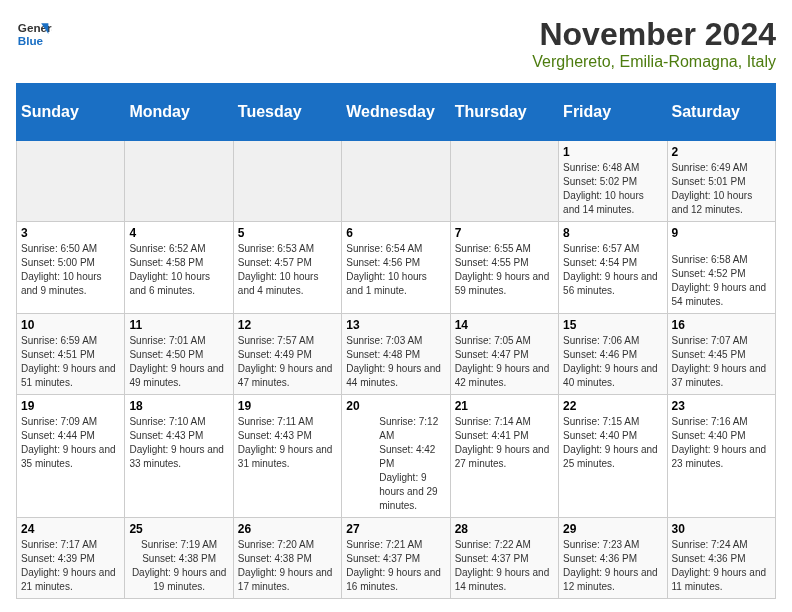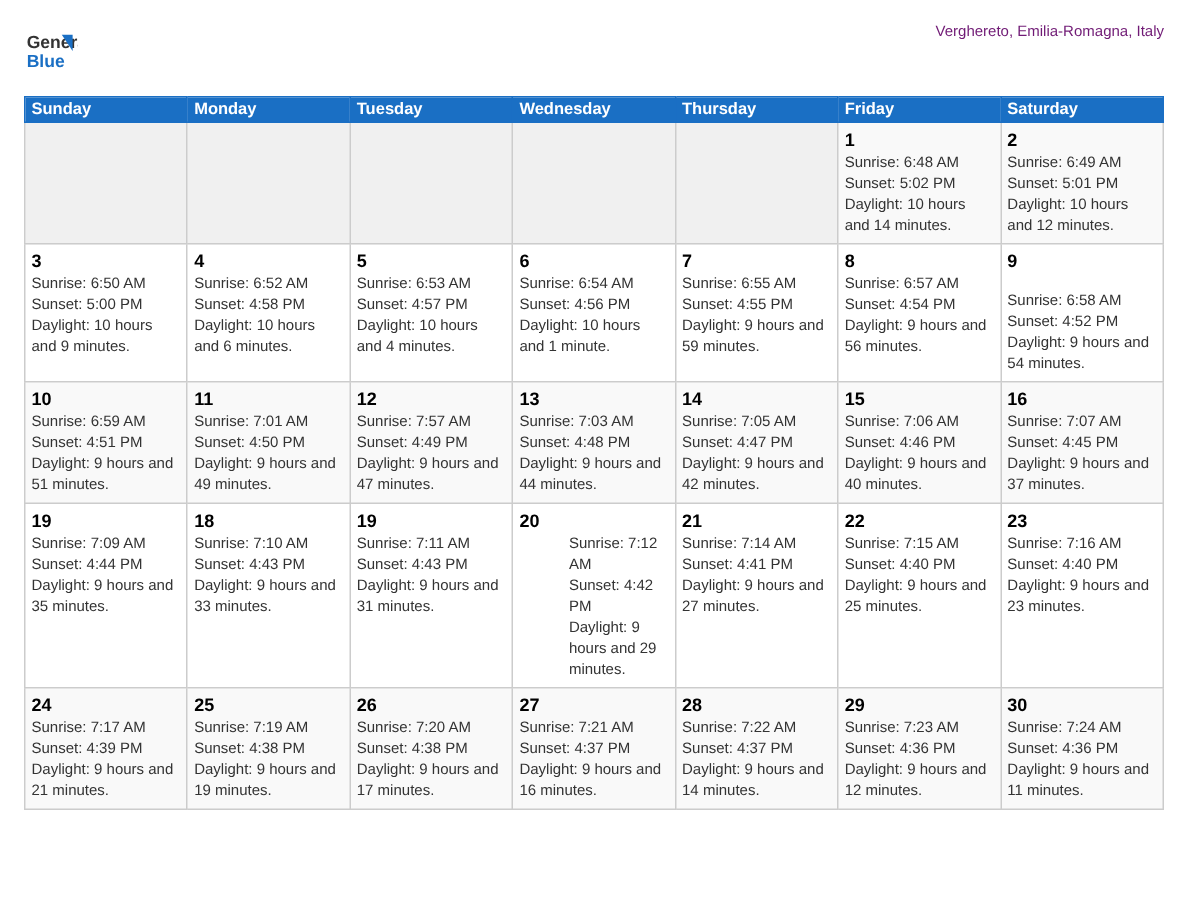--- a/index.html
+++ b/index.html
@@ -27,34 +27,34 @@
     }
     .title-area {
       text-align: right;
     }
     .cal-title {
       font-size: 32px;
       font-weight: bold;
       color: #333;
     }
     .cal-subtitle {
-      font-size: 10px;
-      color: #701a75;
+      font-size: 16px;
+      color: #4d7c0f;
     }
     table {
       width: 100%;
       border-collapse: collapse;
       font-size: 11px;
     }
     thead tr th {
       background-color: #1a6fc4;
       color: #fff;
-      padding: 2px 4px;
+      padding: 19px 4px;
       text-align: left;
-      font-size: 11px;
+      font-size: 16px;
       border: 1px solid #1a6fc4;
     }
     tbody tr td {
       border: 1px solid #ccc;
       vertical-align: top;
       padding: 4px;
       min-height: 70px;
       width: 108px;
     }
     tbody tr:nth-child(odd) td {
@@ -83,20 +83,21 @@
 
 <div class="header-area">
   <div class="logo">
     <svg class="logo-icon" viewBox="0 0 40 40">
       <text x="2" y="18" font-size="13" font-weight="bold" fill="#333">General</text>
       <text x="2" y="32" font-size="13" font-weight="bold" fill="#1a6fc4">Blue</text>
       <polygon points="28,8 36,8 36,20" fill="#1a6fc4"></polygon>
     </svg>
   </div>
   <div class="title-area">
+    <div class="cal-title">November 2024</div>
     <div class="cal-subtitle">Verghereto, Emilia-Romagna, Italy</div>
   </div>
 </div>
 
 <table>
   <thead>
     <tr>
       <th>Sunday</th>
       <th>Monday</th>
       <th>Tuesday</th>
@@ -260,21 +261,21 @@
       </tr>
       <tr>
         <td>
           <span class="day-num">24</span>
           <div class="day-info" style="white-space: pre-line;">Sunrise: 7:17 AM
 Sunset: 4:39 PM
 Daylight: 9 hours and 21 minutes.</div>
         </td>
         <td>
           <span class="day-num">25</span>
-          <div class="day-info" style="white-space: pre-line;">Sunrise: 7:19 AM
+          <div class="day-info" style="white-space: pre-line; text-align: center;">Sunrise: 7:19 AM
 Sunset: 4:38 PM
 Daylight: 9 hours and 19 minutes.</div>
         </td>
         <td>
           <span class="day-num">26</span>
           <div class="day-info" style="white-space: pre-line;">Sunrise: 7:20 AM
 Sunset: 4:38 PM
 Daylight: 9 hours and 17 minutes.</div>
         </td>
         <td>

